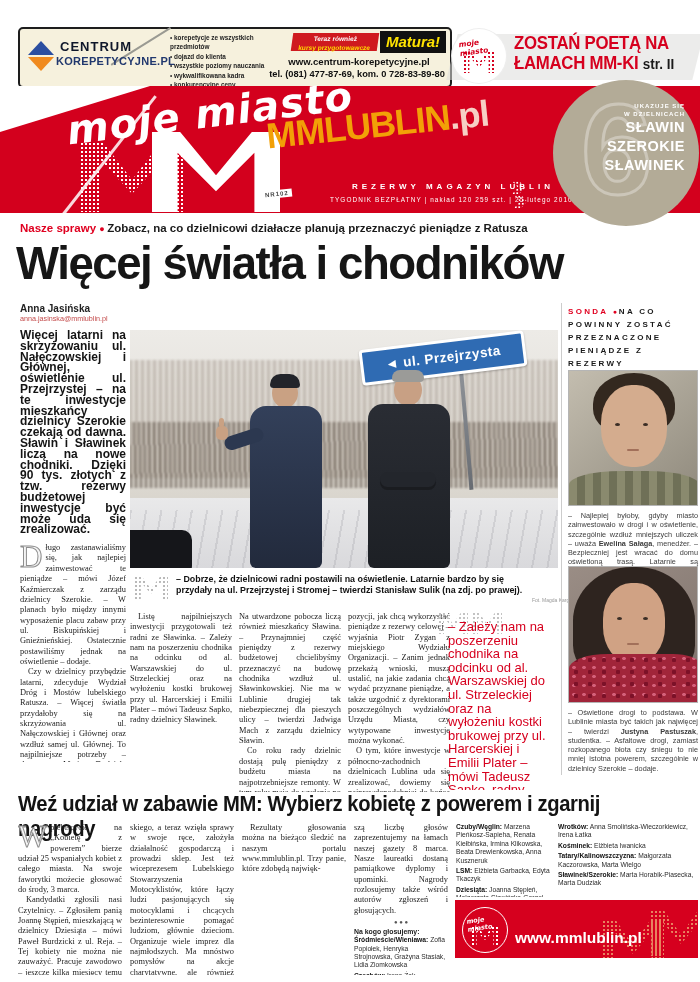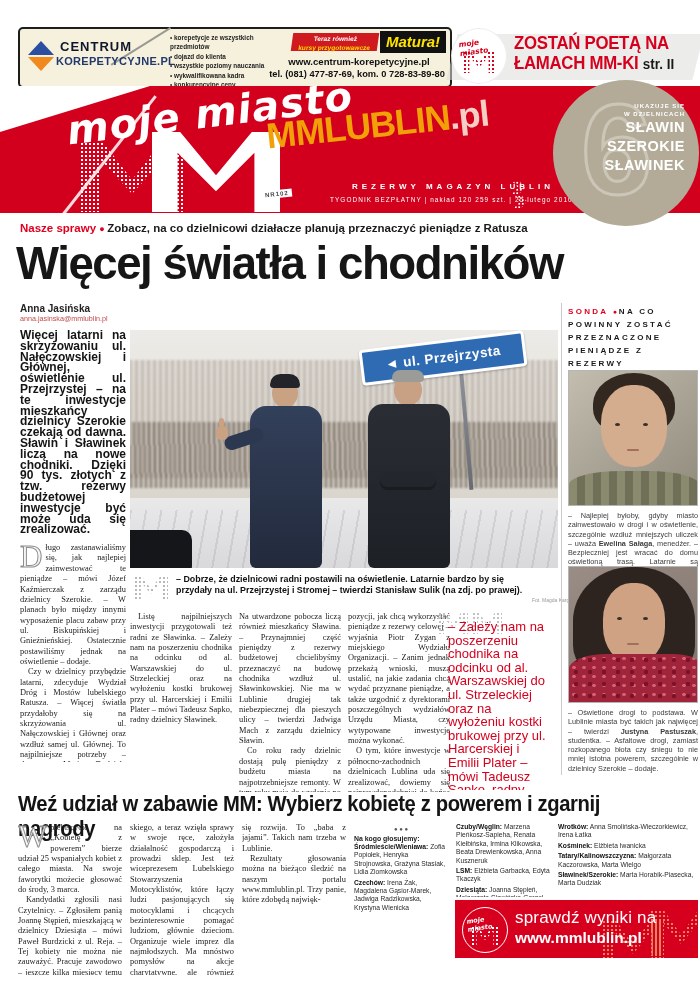--- a/index.html
+++ b/index.html
@@ -315,24 +315,24 @@
 
 <div class="abs c-title">Weź udział w zabawie MM: Wybierz kobietę z powerem i zgarnij nagrody</div>
 <div class="abs ccol cc1">
   <p class="bodyp"><span class="dropcap">W</span><span>plebiscycie na „Kobietę z powerem” bierze udział 25 wspaniałych kobiet z całego miasta. Na swoje faworytki możecie głosować do środy, 3 marca.</span></p>
   <p class="bodyp ind">Kandydatki zgłosili nasi Czytelnicy. – Zgłosiłem panią Joannę Stępień, mieszkającą w dzielnicy Dziesiąta – mówi Paweł Burdzicki z ul. Reja. – Tej kobiety nie można nie zauważyć. Pracuje zawodowo – jeszcze kilka miesięcy temu w szpitalu przy ul. Jaczew-</p>
 </div>
 <div class="abs ccol cc2">
   <p class="bodyp">skiego, a teraz wzięła sprawy w swoje ręce, założyła działalność gospodarczą i prowadzi sklep. Jest też wiceprezesem Lubelskiego Stowarzyszenia Motocyklistów, które łączy ludzi pasjonujących się motocyklami i chcących bezinteresownie pomagać ludziom, głównie dzieciom. Organizuje wiele imprez dla najmłodszych. Ma mnóstwo pomysłów na akcje charytatywne, ale również realizuje różne pomysły w sferze zawodowej. I ciągle</p>
 </div>
 <div class="abs ccol cc3">
-  <p class="bodyp">się rozwija. To „baba z jajami”. Takich nam trzeba w Lublinie.</p>
   <p class="bodyp ind">Rezultaty głosowania można na bieżąco śledzić na naszym portalu www.mmlublin.pl. Trzy panie, które zdobędą najwięk-</p>
 </div>
 <div class="abs ccol cc4">
+  <p class="bodyp">szą liczbę głosów zaprezentujemy na łamach naszej gazety 8 marca. Nasze laureatki dostaną pamiątkowe dyplomy i upominki. Nagrody rozlosujemy także wśród autorów zgłoszeń i głosujących.</p>
   <p class="sep">● ● ●</p>
   <p class="listhead">Na kogo głosujemy:</p>
   <p class="listitem"><b>Śródmieście/Wieniawa:</b><span> Zofia Popiołek, Henryka Strojnowska, Grażyna Stasiak, Lidia Ziomkowska</span></p>
   <p class="listitem"><b>Czechów:</b><span> Irena Żak, Magdalena Gąsior-Marek, Jadwiga Radzikowska, Krystyna Wienicka</span></p>
 </div>
 <div class="abs ccol cc5">
   <p class="listitem"><b>Czuby/Węglin:</b><span> Marzena Pieńkosz-Sapieha, Renata Kiełbińska, Irmina Klikowska, Beata Drewienkowska, Anna Kuszneruk</span></p>
   <p class="listitem"><b>LSM:</b><span> Elżbieta Garbacka, Edyta Tkaczyk</span></p>
   <p class="listitem"><b>Dziesiąta:</b><span> Joanna Stępień, Małgorzata Sławińska-Gargol, Justyna Pęcak</span></p>
 </div>
@@ -343,15 +343,14 @@
   <p class="listitem"><b>Sławinek/Szerokie:</b><span> Marta Horabik-Piasecka, Marta Dudziak</span></p>
 </div>
 
 <div class="abs promo-bot">
   <div class="dotM pb-dotm1"></div>
   <div class="dotM pb-dotm2"></div>
   <div class="pb-logo">
     <span class="script">moje miasto</span>
     <div class="dotM m"></div>
   </div>
-  <div class="pb-l1">sprawdź wyniki na</div>
   <div class="pb-l2">www.mmlublin.pl</div>
 </div>
 
 </body></html>

